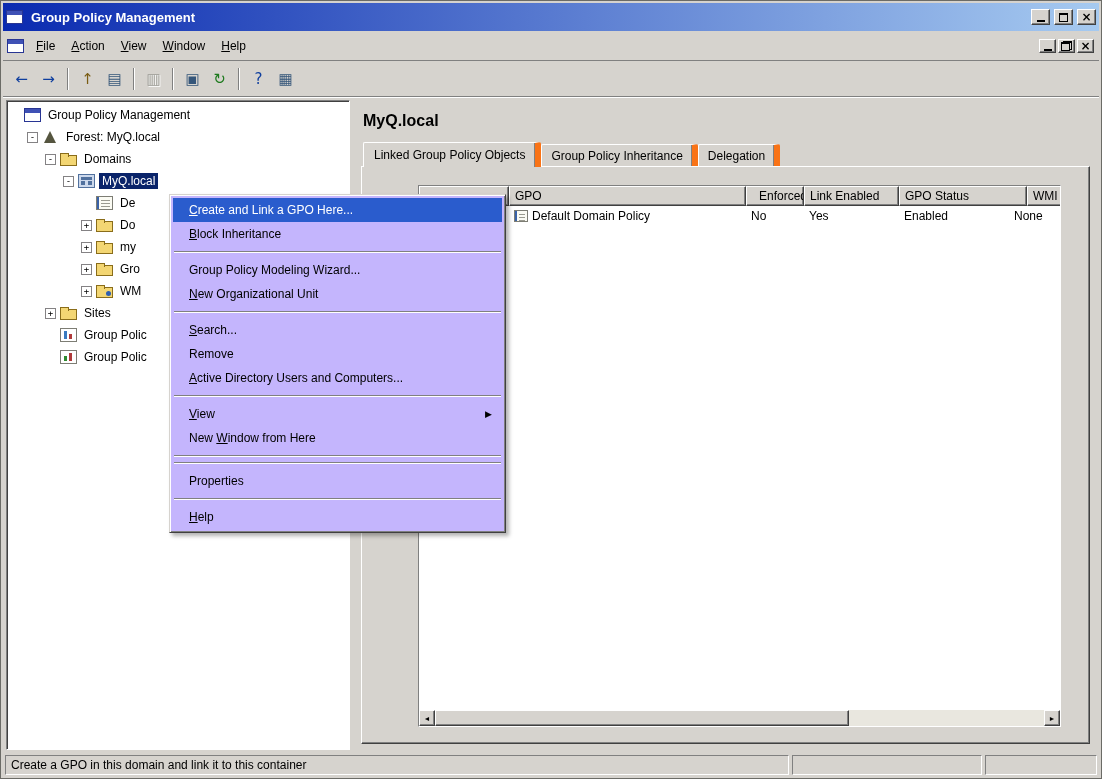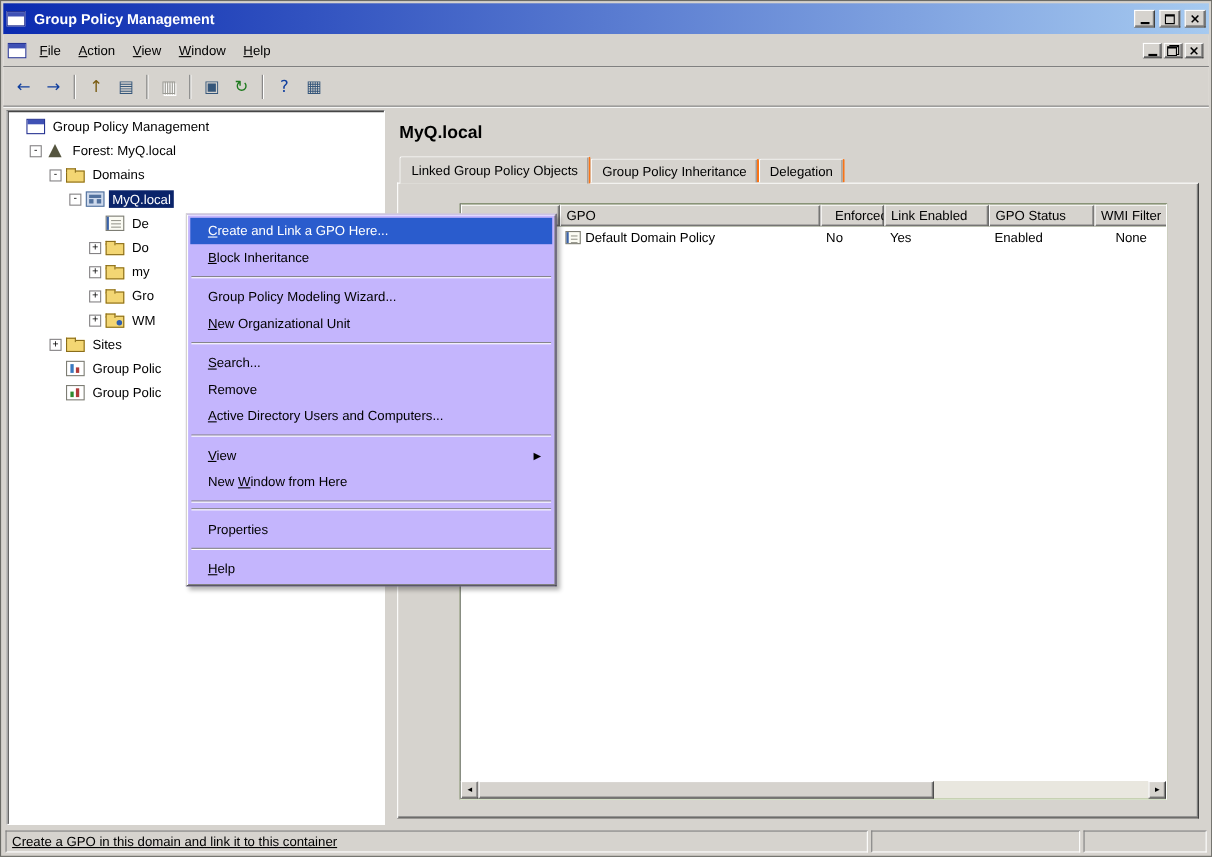--- a/index.html
+++ b/index.html
@@ -100,21 +100,21 @@
   .ic-results { background:#fff; border:1px solid #7d7d74; }
   .ic-results::before { content:""; position:absolute; left:3px; bottom:2px; width:3px; height:5px; background:#2f8a2f; }
   .ic-results::after  { content:""; position:absolute; left:8px; bottom:2px; width:3px; height:8px; background:#b03a3a; }
   .splitter { width:3px; flex:none; }
   
   .right-pane { flex:1; min-width:0; display:flex; flex-direction:column; padding:4px 6px 6px 8px; }
   .pane-title { font-size:16px; font-weight:bold; margin:8px 0 12px 2px; }
   .tabs { display:flex; padding-left:2px; position:relative; z-index:2; }
   .tab {
     padding:4px 9px 3px; margin-top:2px; white-space:nowrap; background:#d6d3ce;
-    border-top:1px solid #fff; border-left:1px solid #fff; border-right:2px solid #f97316;
+    border-top:1px solid #fff; border-left:1px solid #fff; border-right:6px solid #f97316;
     box-shadow:inset -1px 0 0 #808080; border-radius:2px 2px 0 0;
   }
   .tab.active { margin-top:0; padding:5px 10px 5px; margin-bottom:-1px; position:relative; z-index:3; }
   .tab-frame {
     flex:1; min-height:0; background:#d6d3ce; display:flex;
     border:1px solid; border-color:#fff #404040 #404040 #fff;
     box-shadow:inset -1px -1px 0 #808080;
   }
   .list-wrap {
     flex:1; min-width:0; margin:18px 28px 16px 56px; display:flex; flex-direction:column;
@@ -145,21 +145,21 @@
     position:absolute; left:0; top:0; bottom:0; width:68%; background:#d6d3ce;
     border:1px solid; border-color:#fff #404040 #404040 #fff;
     box-shadow:inset -1px -1px 0 #808080;
   }
   
   .statusbar { height:23px; flex:none; display:flex; gap:3px; padding:2px 2px 1px; }
   .spanel {
     border:1px solid; border-color:#808080 #fff #fff #808080;
     padding:2px 5px; white-space:nowrap; overflow:hidden;
   }
-  .spanel.main-p { flex:1;text-decoration:underline; }
+  .spanel.main-p { flex:1; }
   .spanel.p2 { width:190px; flex:none; }
   .spanel.p3 { width:112px; flex:none; }
   
   #context-menu {
     position:absolute; left:168px; top:193px; width:337px; z-index:50;
     background:#c4b5fd; padding:3px;
     border:1px solid; border-color:#d6d3ce #404040 #404040 #d6d3ce;
     box-shadow:inset 1px 1px 0 #fff, inset -1px -1px 0 #808080, 3px 3px 4px rgba(0,0,0,0.3);
   }
   .cmi { height:24px; line-height:24px; padding:0 8px 0 16px; white-space:nowrap; position:relative; overflow:hidden; }
@@ -305,21 +305,21 @@
               </div>
               <div class="th" style="width: 237px;">
                 <span>GPO</span>
               </div>
               <div class="th" style="width: 58px; padding-left: 12px;">
                 <span>Enforced</span>
               </div>
               <div class="th" style="width: 95px;">
                 <span>Link Enabled</span>
               </div>
-              <div class="th" style="width: 96px; text-align: right;">
+              <div class="th" style="width: 128px; text-align: right;">
                 <span>GPO Status</span>
               </div>
               <div class="th" style="width: 200px;">
                 <span>WMI Filter</span>
               </div>
             </div>
           <div class="tbody" id="tbody">
               <div class="tr">
                 <div class="td" style="width: 90px;"></div>
                 <div class="td" style="width: 237px;"><span class="ic ic-gpo cell-ic"></span>Default Domain Policy</div>

